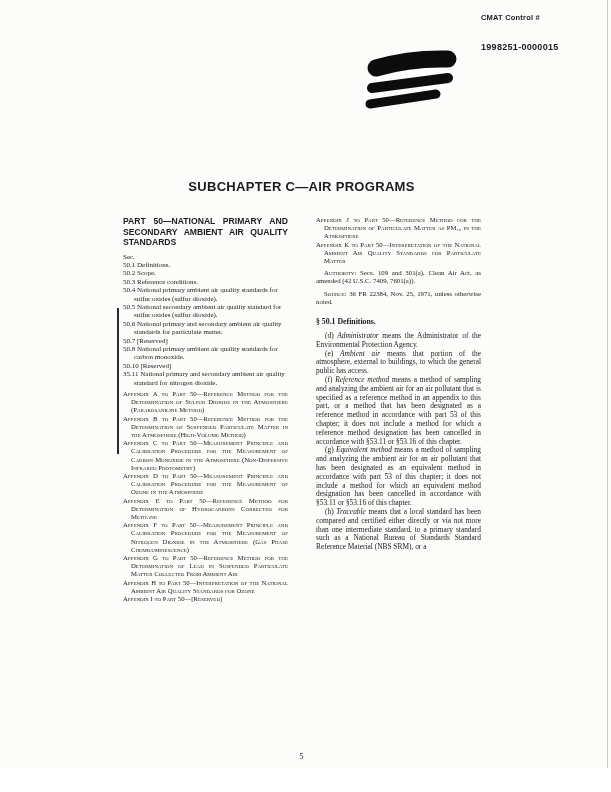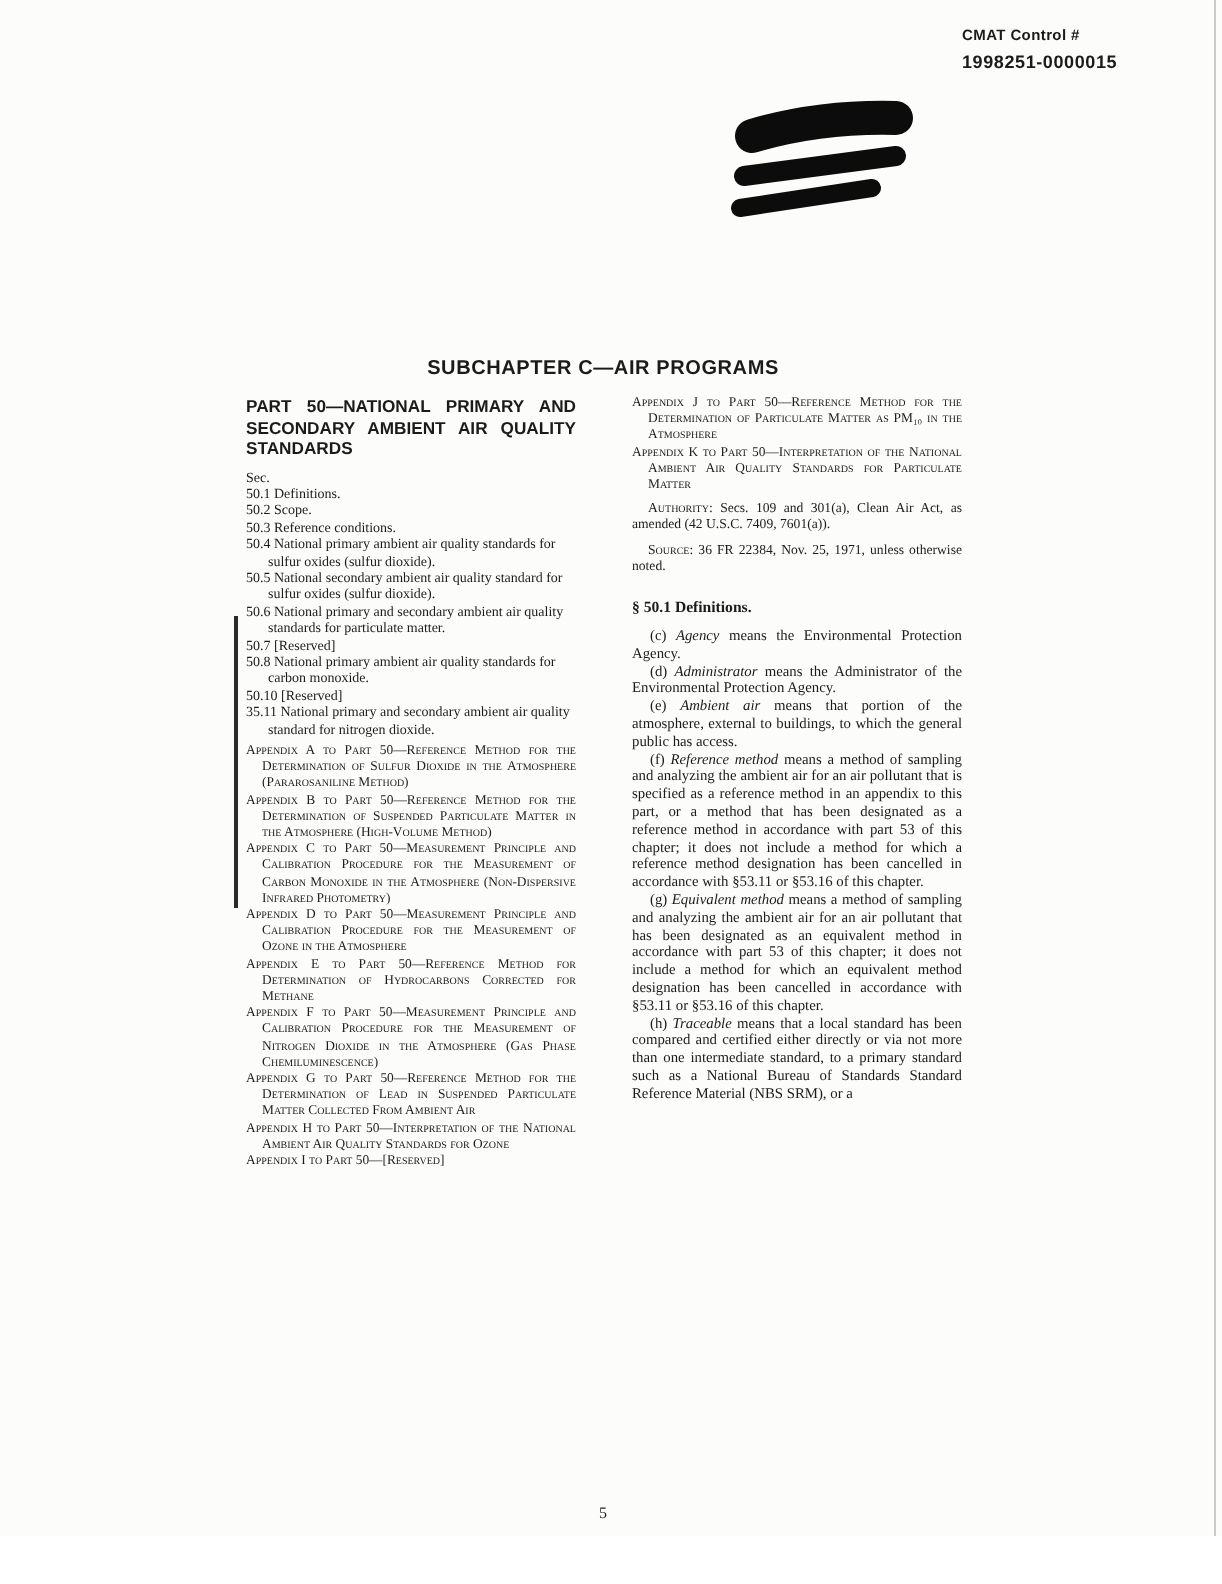--- a/index.html
+++ b/index.html
@@ -11,33 +11,33 @@
   }
   .scan-edge {
     position:absolute; right:3px; top:0; width:1px; height:100%;
     background:rgba(110,110,110,.35);
   }
   .control-block {
     position:absolute; left:481px; top:13px;
     font-family:"Liberation Sans", sans-serif;
   }
   .control-label { font-size:7.5px; font-weight:700; letter-spacing:.2px; }
-  .control-number { font-size:9px; font-weight:700; letter-spacing:.3px; margin-top:4px; }
+  .control-number { font-size:9px; font-weight:700; letter-spacing:.3px; margin-top:20px; }
   .redaction { position:absolute; left:362px; top:46px; }
   .subchapter {
     position:absolute; left:123px; top:179px; width:357px;
     text-align:center; font-family:"Liberation Sans", sans-serif;
-    font-weight:700; font-size:10px; letter-spacing:.3px;
+    font-weight:700; font-size:13px; letter-spacing:.3px;
   }
   .change-bar {
     position:absolute; left:117px; top:308px; width:1.5px; height:146px;
     background:#2a2a2a;
   }
   .columns {
-    position:absolute; left:123px; top:198px; width:358px;
+    position:absolute; left:123px; top:216px; width:358px;
     display:flex; gap:28px;
   }
   .col { width:172px; }
   .part-heading {
     font-family:"Liberation Sans", sans-serif; font-weight:700;
     font-size:8.6px; line-height:10.5px; text-align:justify;
     margin-bottom:5px;
   }
   .sec-label { font-size:7px; line-height:8.4px; }
   .sec-item {
@@ -153,21 +153,20 @@
       <p class="note-para"><span class="sc">Authority:</span><span> Secs. 109 and 301(a), Clean Air Act, as amended (42 U.S.C. 7409, 7601(a)).</span></p>
 
       <p class="note-para"><span class="sc">Source:</span><span> 36 FR 22384, Nov. 25, 1971, unless otherwise noted.</span></p>
 
       <h3 class="section-heading">§ 50.1 Definitions.</h3>
 
       <div class="def-list">
 
 
 
-          <p class="def-para"><span>(c) </span><span class="def-term">Agency</span><span> means the Environmental Protection Agency.</span></p>
 
           <p class="def-para"><span>(d) </span><span class="def-term">Administrator</span><span> means the Administrator of the Environmental Protection Agency.</span></p>
 
           <p class="def-para"><span>(e) </span><span class="def-term">Ambient air</span><span> means that portion of the atmosphere, external to buildings, to which the general public has access.</span></p>
 
           <p class="def-para"><span>(f) </span><span class="def-term">Reference method</span><span> means a method of sampling and analyzing the ambient air for an air pollutant that is specified as a reference method in an appendix to this part, or a method that has been designated as a reference method in accordance with part 53 of this chapter; it does not include a method for which a reference method designation has been cancelled in accordance with §53.11 or §53.16 of this chapter.</span></p>
 
           <p class="def-para"><span>(g) </span><span class="def-term">Equivalent method</span><span> means a method of sampling and analyzing the ambient air for an air pollutant that has been designated as an equivalent method in accordance with part 53 of this chapter; it does not include a method for which an equivalent method designation has been cancelled in accordance with §53.11 or §53.16 of this chapter.</span></p>
 
           <p class="def-para"><span>(h) </span><span class="def-term">Traceable</span><span> means that a local standard has been compared and certified either directly or via not more than one intermediate standard, to a primary standard such as a National Bureau of Standards Standard Reference Material (NBS SRM), or a</span></p>

